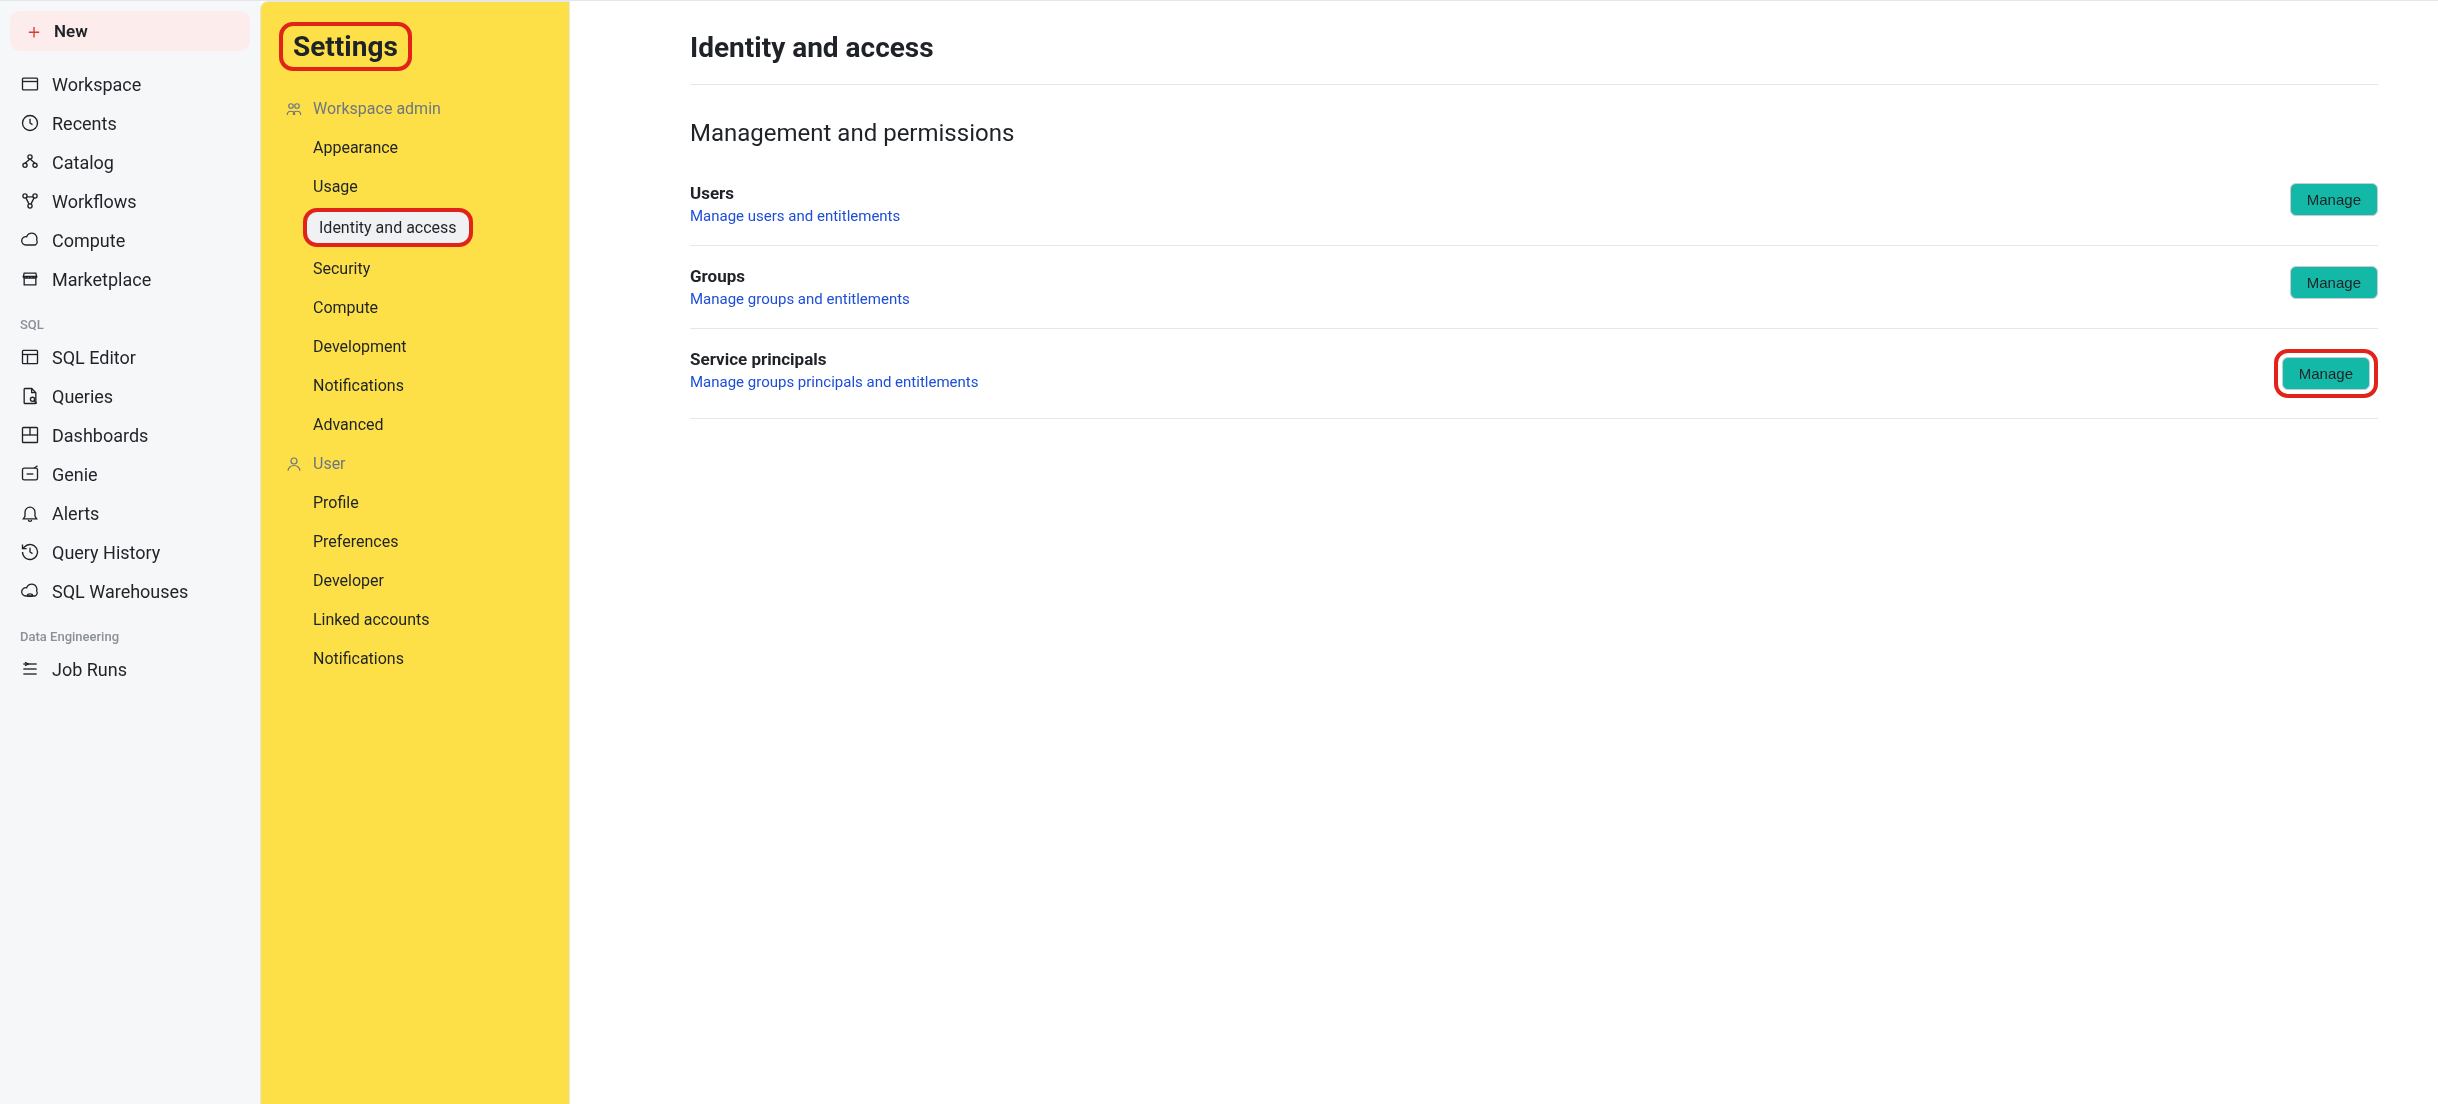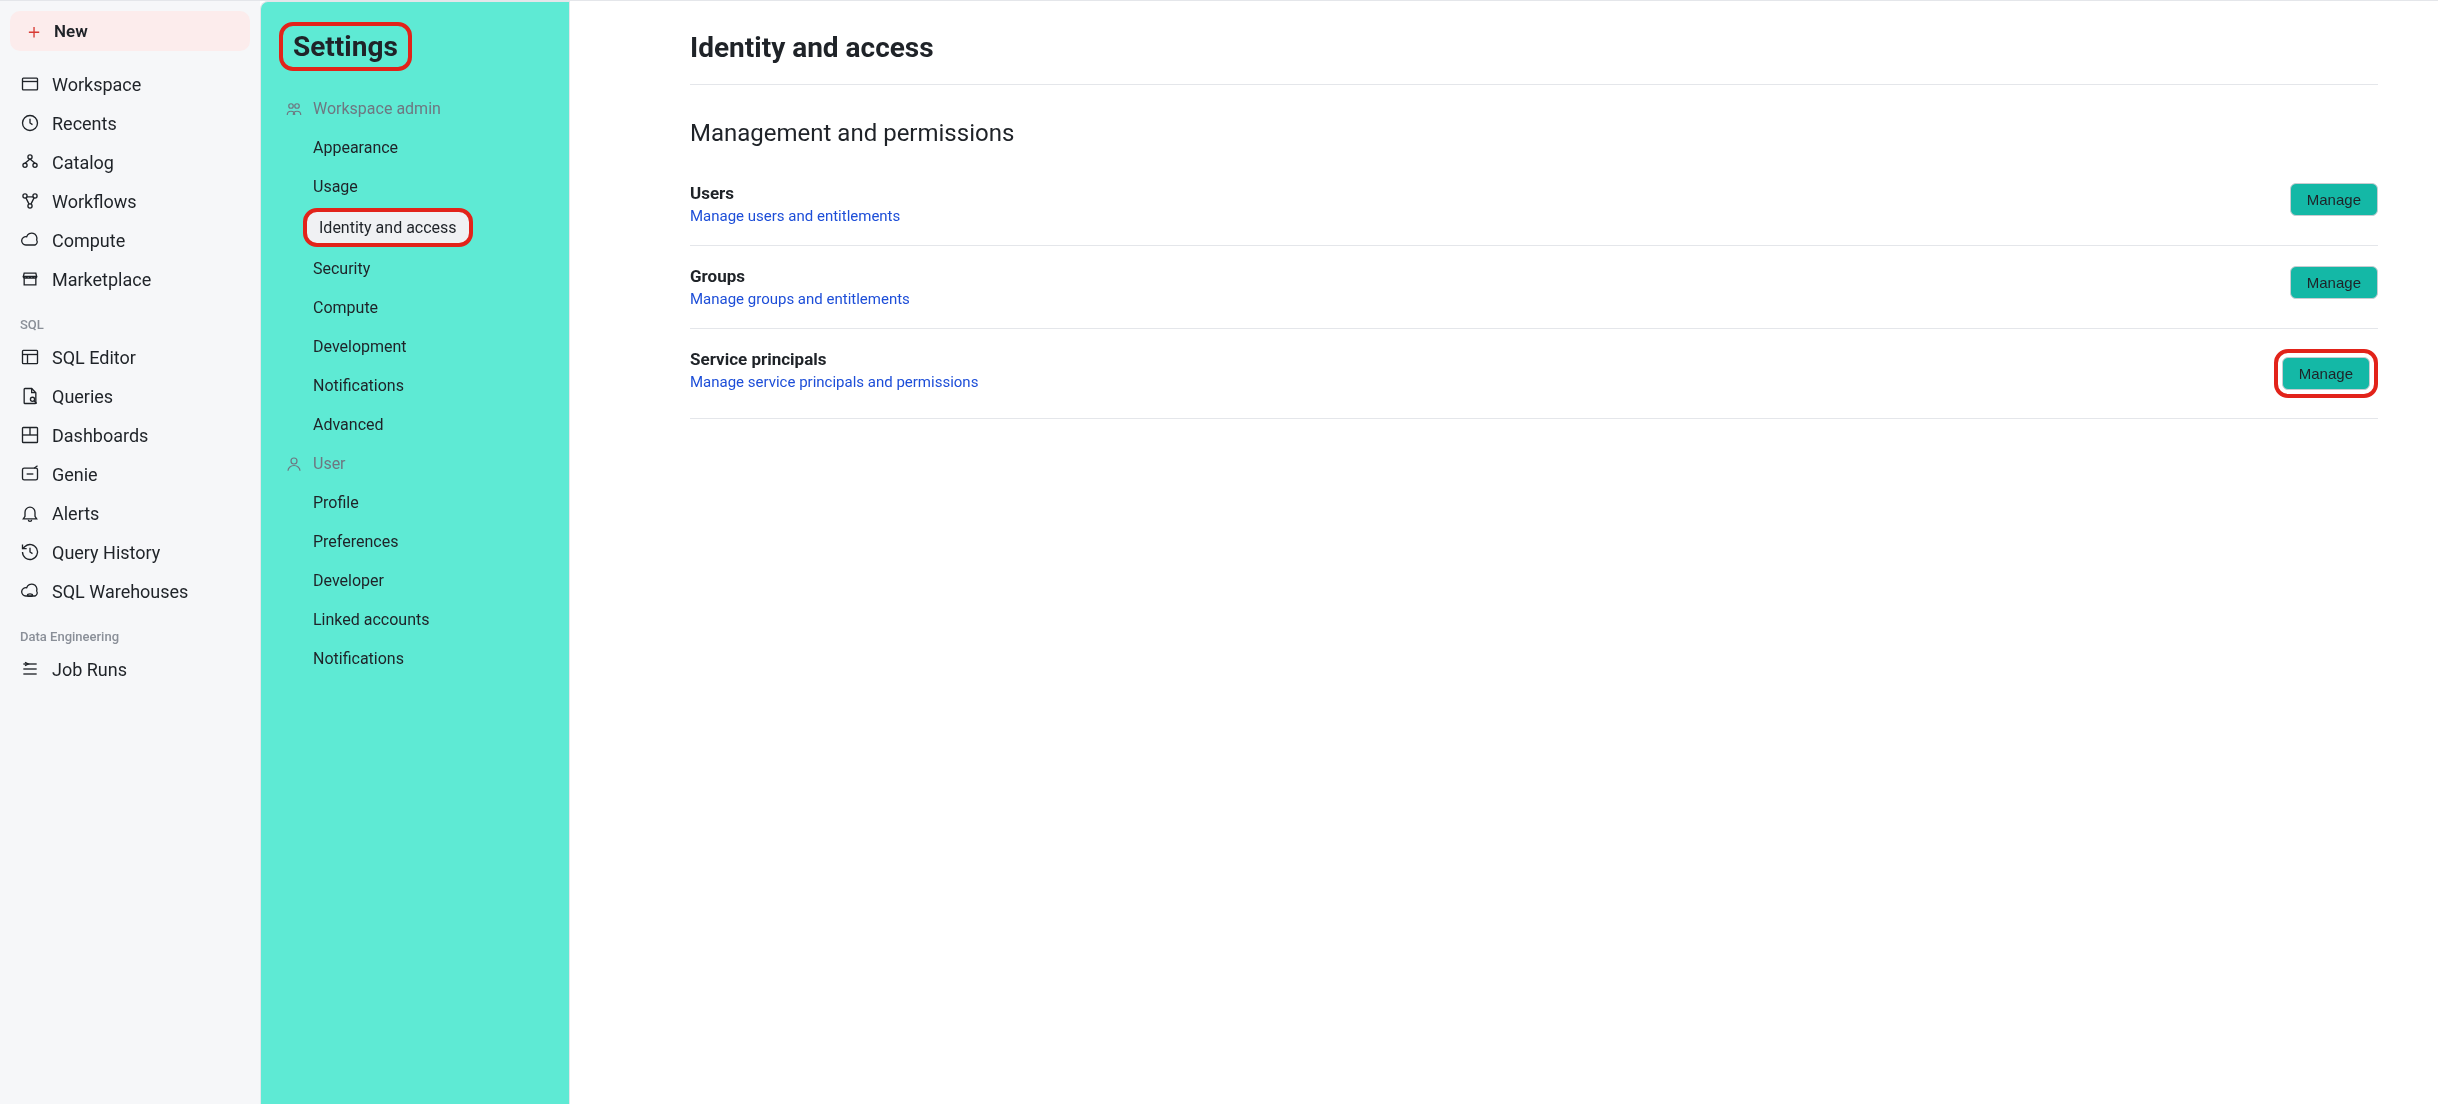--- a/index.html
+++ b/index.html
@@ -73,21 +73,21 @@
   }
 
   
   .settings-col {
     width: 310px;
     flex: 0 0 310px;
     border-left: 1px solid #e4e6ea;
     border-right: 1px solid #e4e6ea;
     border-top: 1px solid #e4e6ea;
     border-radius: 8px 0 0 0;
-    background: #5eead4;
+    background: #fde047;
     padding: 20px 18px;
     position: relative;
     margin-top: 0;
   }
   .settings-title {
     font-size: 28px;
     font-weight: 700;
     color: #1f2328;
     display: inline-block;
     padding: 4px 10px;
@@ -401,21 +401,21 @@
       <div class="perm-info">
         <div class="perm-name">Groups</div>
         <div class="perm-desc">Manage groups and entitlements</div>
       </div>
       <button class="manage-btn">Manage</button>
     </div>
 
     <div class="perm-row">
       <div class="perm-info">
         <div class="perm-name">Service principals</div>
-        <div class="perm-desc">Manage service principals and permissions</div>
+        <div class="perm-desc">Manage groups principals and entitlements</div>
       </div>
       <span class="h-manage">
         <button class="manage-btn">Manage</button>
       </span>
     </div>
   </main>
 
 </div>
 
 </body></html>

